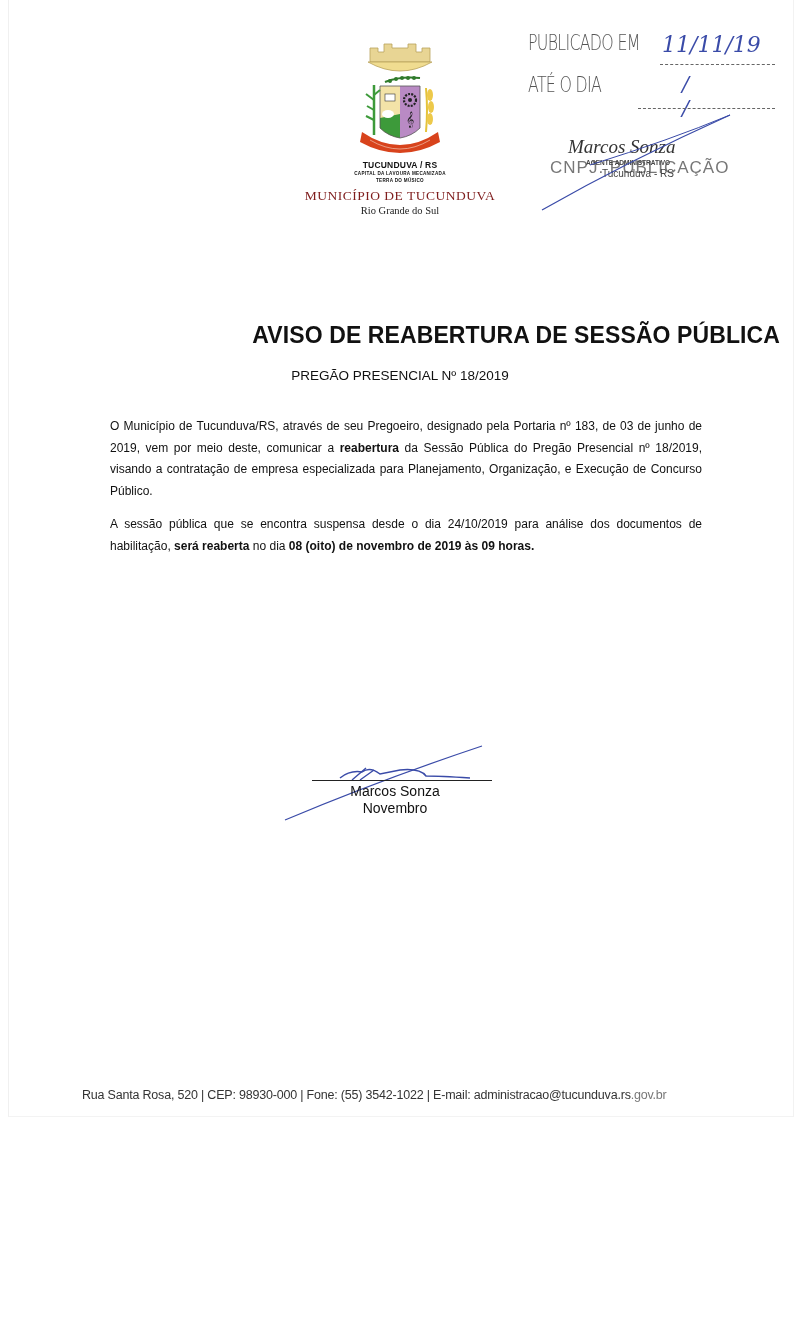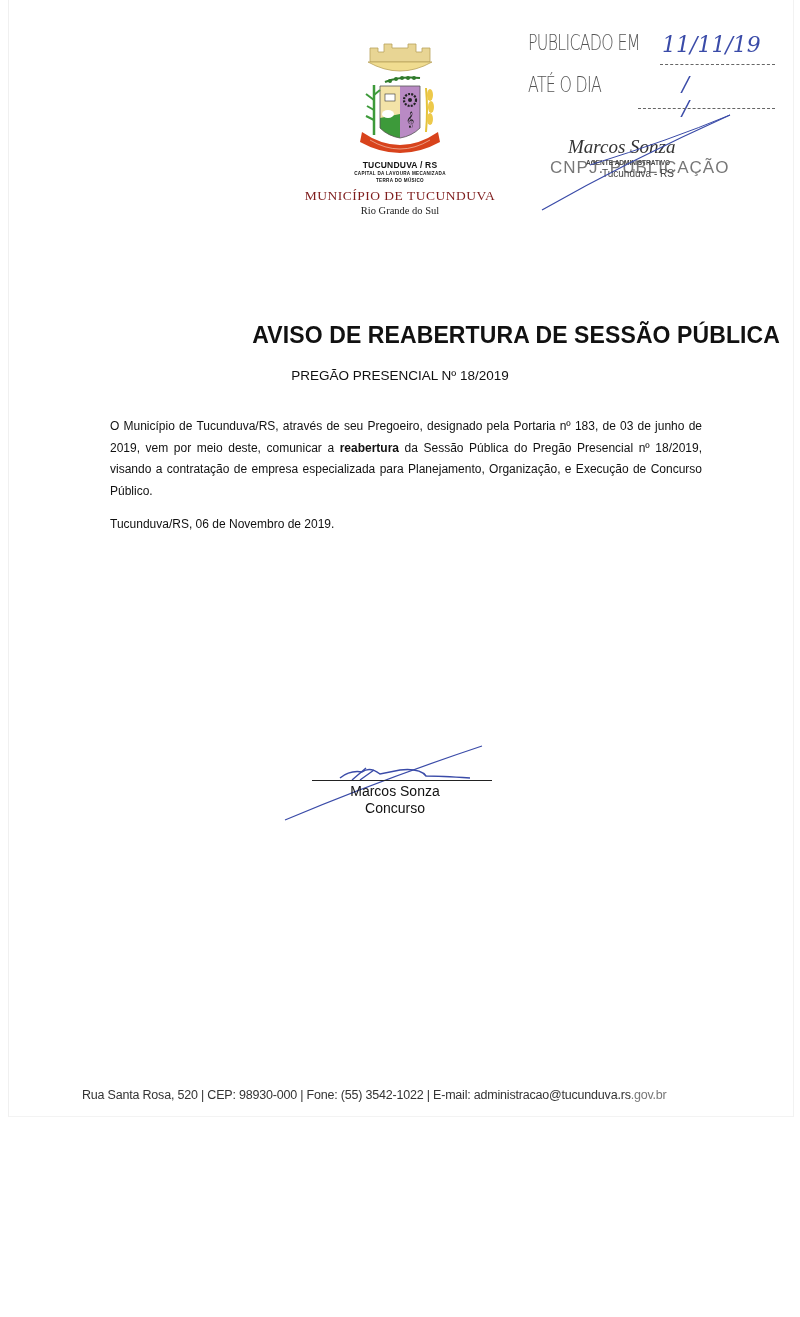--- a/index.html
+++ b/index.html
@@ -96,27 +96,27 @@
     <path d="M22 180 Q110 130 210 85" stroke="#3a4ba8" stroke-width="1.3" fill="none"></path>
     <path d="M70 135 Q150 110 210 85" stroke="#3a4ba8" stroke-width="1" fill="none"></path>
   </svg>
 </div>
 
 <div class="title">AVISO DE REABERTURA DE SESSÃO PÚBLICA</div>
 <div class="subtitle">PREGÃO PRESENCIAL Nº 18/2019</div>
 
 <div class="body">
   <p><span>O Município de Tucunduva/RS, através de seu Pregoeiro, designado pela Portaria nº 183, de 03 de junho de 2019, vem por meio deste, comunicar a </span><b>reabertura</b><span> da Sessão Pública do Pregão Presencial nº 18/2019, visando a contratação de empresa especializada para Planejamento, Organização, e Execução de Concurso Público.</span></p>
-  <p class="last">Tucunduva/RS, 06 de Novembro de 2019.</p>
+  <p><span>A sessão pública que se encontra suspensa desde o dia 24/10/2019 para análise dos documentos de habilitação, </span><b>será reaberta</b><span> no dia </span><b>08 (oito) de novembro de 2019 às 09 horas.</b></p>
 </div>
 
 <div class="signature">
   <svg style="position:absolute; left:0; top:0;" width="240" height="90">
     <path d="M15 80 Q110 40 212 6" stroke="#3a4ba8" stroke-width="1.2" fill="none"></path>
     <path d="M70 38 Q80 30 92 32 Q100 26 110 34 L130 30 Q150 28 156 36 Q170 36 200 38" stroke="#3a4ba8" stroke-width="1.5" fill="none"></path>
     <path d="M82 40 L96 28 M90 40 L104 30" stroke="#3a4ba8" stroke-width="1.4"></path>
   </svg>
   <div class="line"></div>
   <div class="name">Marcos Sonza</div>
-  <div class="role">Concurso</div>
+  <div class="role">Novembro</div>
 </div>
 
 <div class="footer"><span>Rua Santa Rosa, 520 | CEP: 98930-000 | Fone: (55) 3542-1022  | E-mail: administracao@tucunduva.rs</span><span class="gov">.gov.br</span></div>
 
 </body></html>

